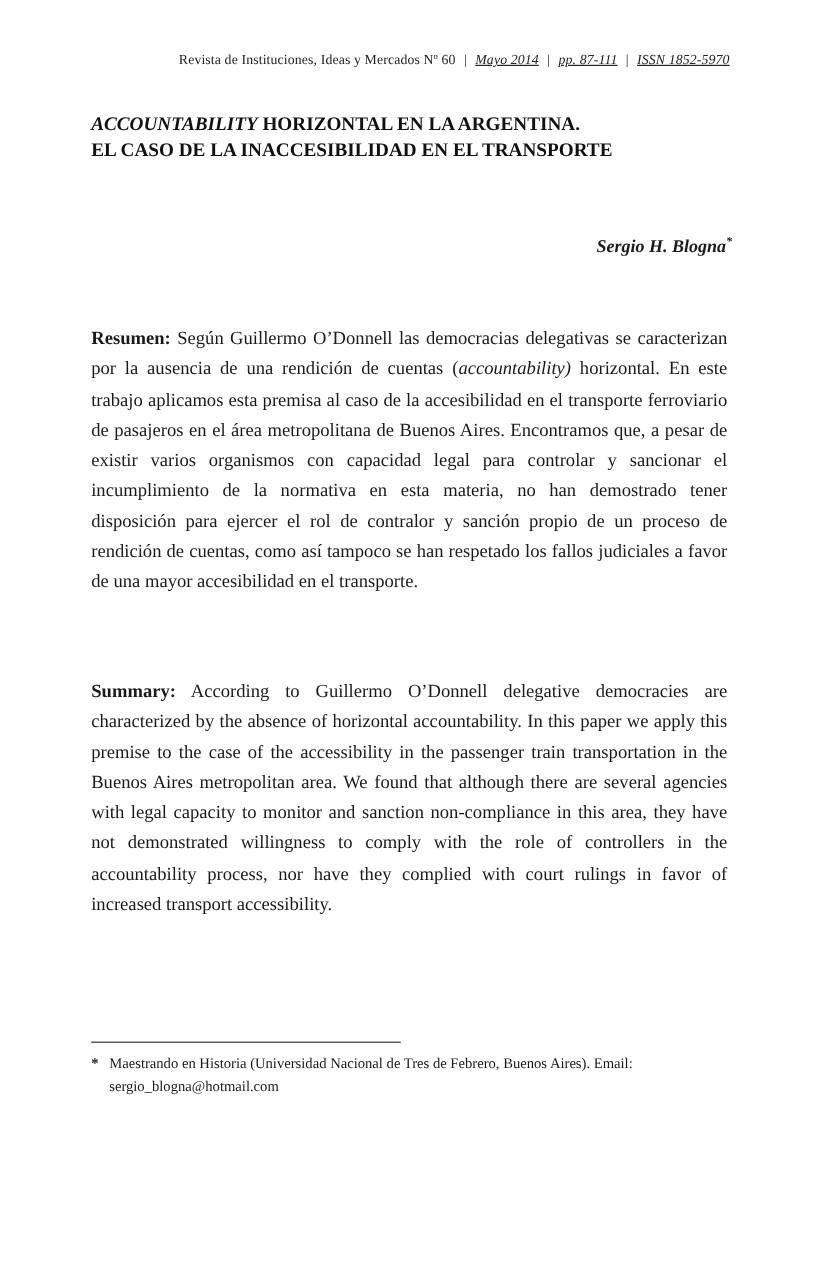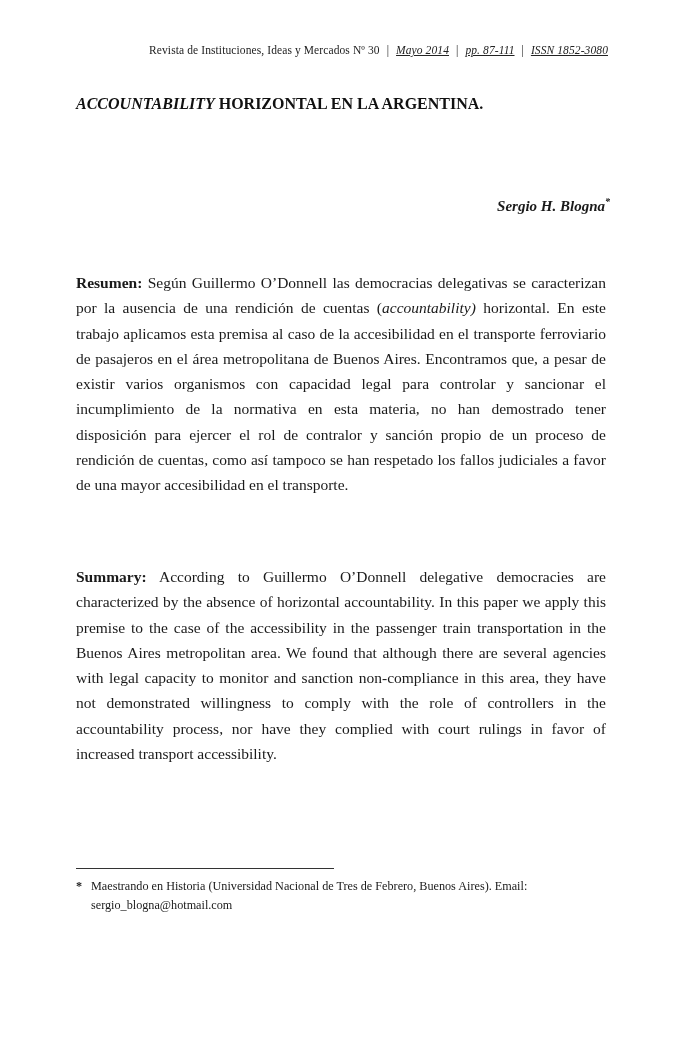--- a/index.html
+++ b/index.html
@@ -86,31 +86,32 @@
     }
     .footnote .text {
       display: block;
       margin-left: 15px;
     }
   </style>
 </head>
 <body>
 
 <div class="running-header">
-  <span>Revista de Instituciones, Ideas y Mercados Nº 30</span>
+  <span>Revista de Instituciones, Ideas y Mercados Nº 60</span>
   <span class="sep">|</span>
   <i>Mayo 2014</i>
   <span class="sep">|</span>
   <i>pp. 87-111</i>
   <span class="sep">|</span>
-  <i>ISSN 1852-3080</i>
+  <i>ISSN 1852-5970</i>
 </div>
 
 <div class="title-block">
   <div><span class="italic">ACCOUNTABILITY</span><span> HORIZONTAL EN LA ARGENTINA.</span></div>
+  <div>EL CASO DE LA INACCESIBILIDAD EN EL TRANSPORTE</div>
 </div>
 
 <div class="author">
   <span>Sergio H. Blogna</span><sup>*</sup>
 </div>
 
 <p class="abstract" id="resumen" style="margin:0;">
   <span class="label">Resumen:</span><span> Según Guillermo O’Donnell las democracias delegativas se caracterizan por la ausencia de una rendición de cuentas (</span><span class="em">accountability)</span><span> horizontal. En este trabajo aplicamos esta premisa al caso de la accesibilidad en el transporte ferroviario de pasajeros en el área metropolitana de Buenos Aires. Encontramos que, a pesar de existir varios organismos con capacidad legal para controlar y sancionar el incumplimiento de la normativa en esta materia, no han demostrado tener disposición para ejercer el rol de contralor y sanción propio de un proceso de rendición de cuentas, como así tampoco se han respetado los fallos judiciales a favor de una mayor accesibilidad en el transporte.</span>
 </p>
 

